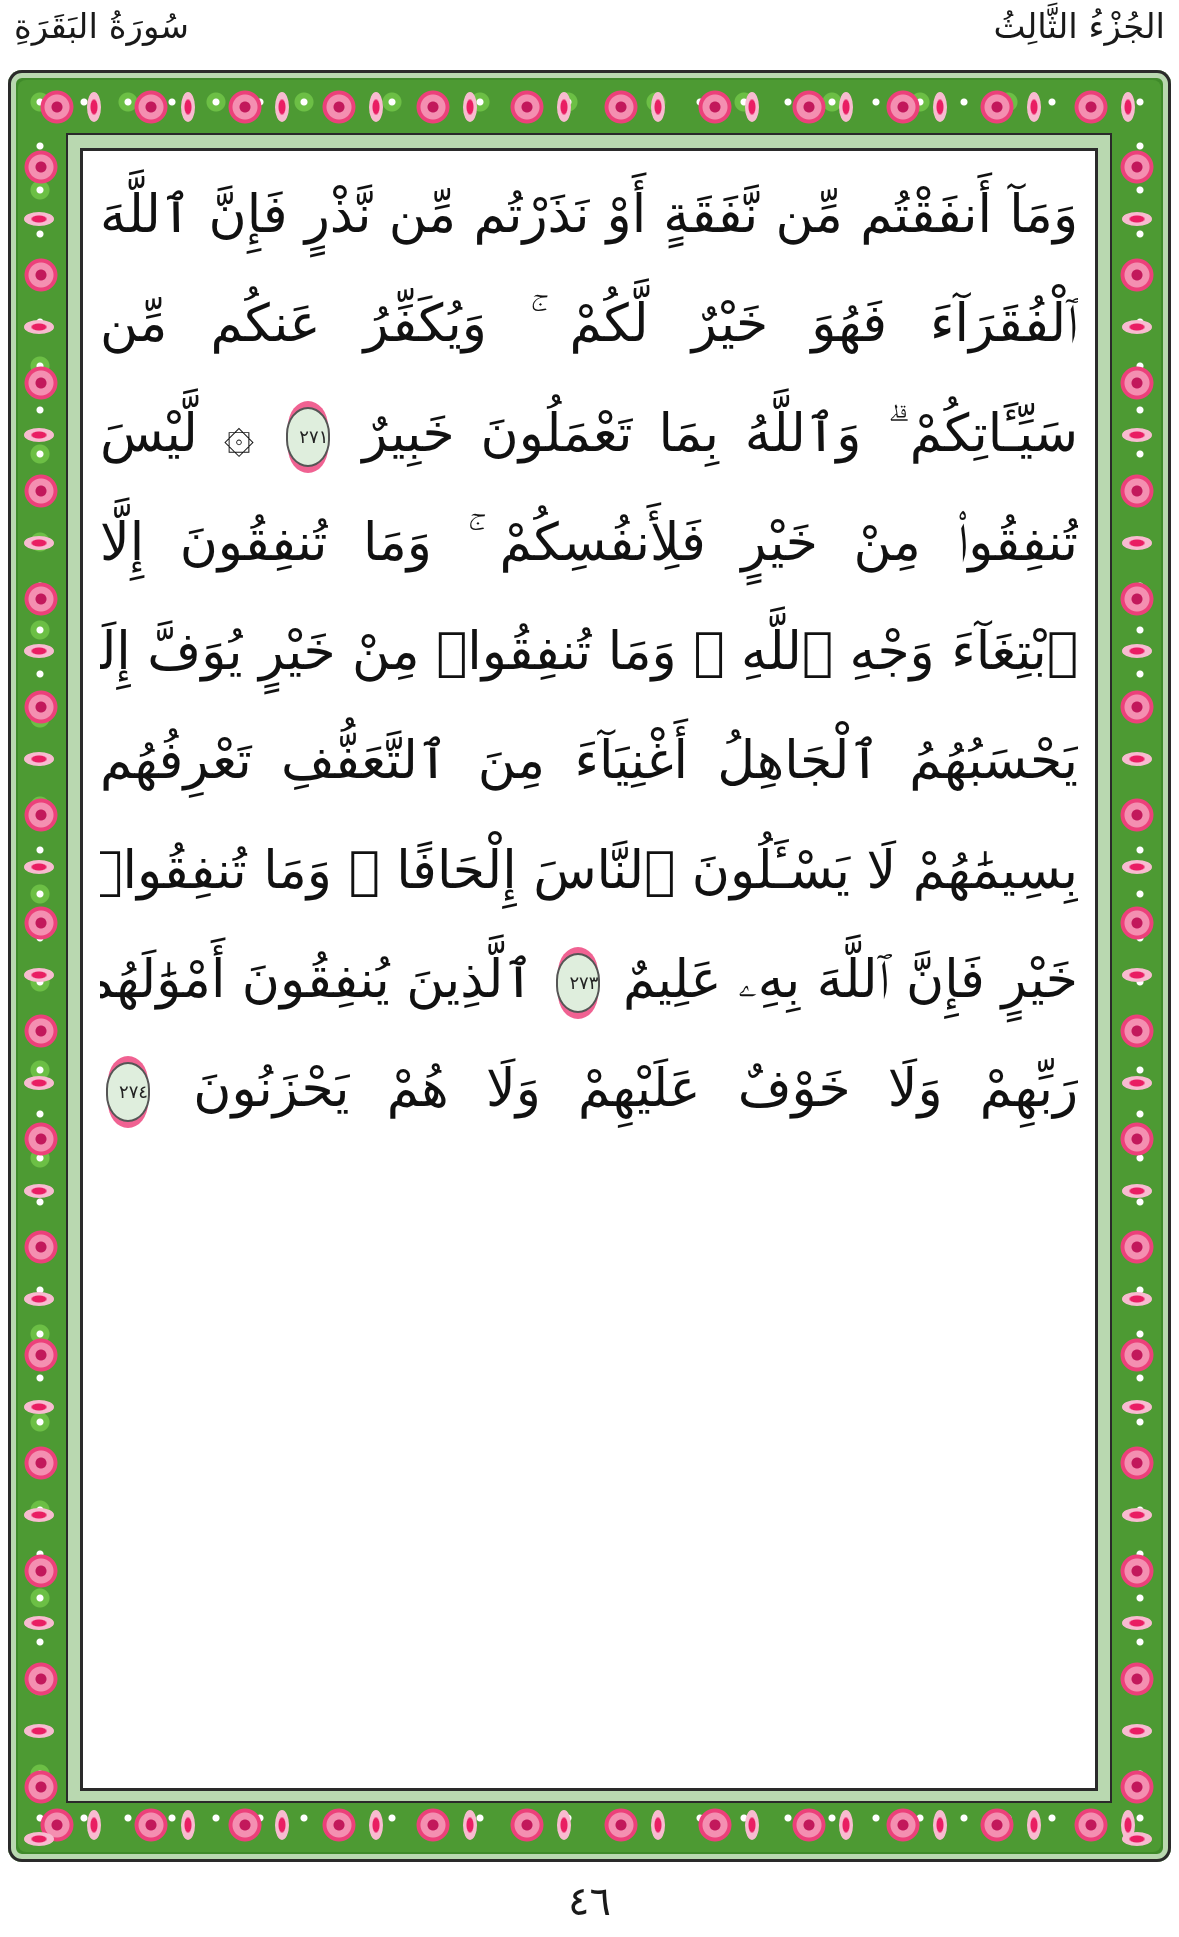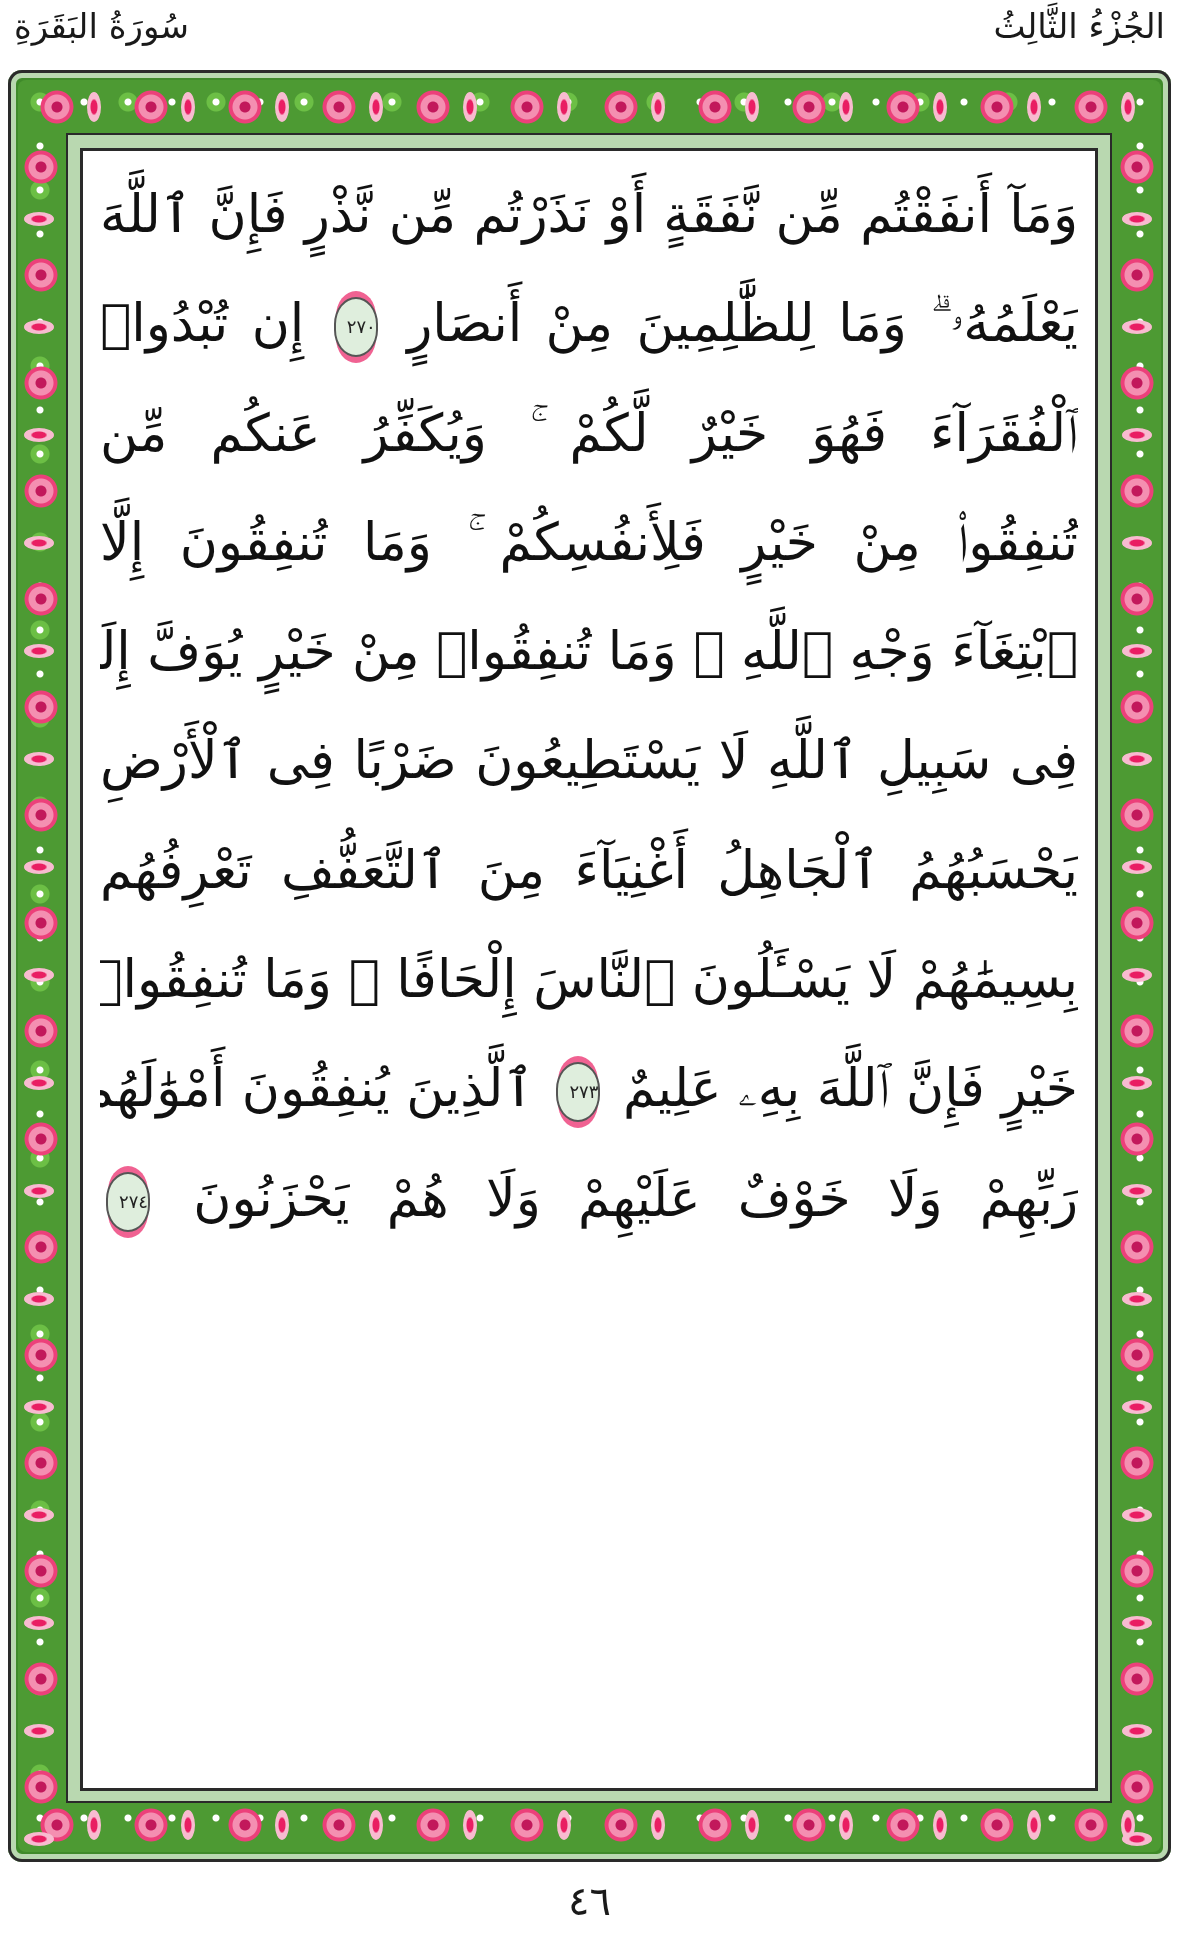--- a/index.html
+++ b/index.html
@@ -169,24 +169,23 @@
     <div class="leaf" style="left: 32px; top: 1824px; transform: rotate(90deg);"></div>
     <div class="flower" style="left: 1120px; top: 1770px;"></div>
     <div class="leaf" style="left: 1130px; top: 1824px; transform: rotate(90deg);"></div>
   </div>
 
 <div class="frame-inner-rule"></div>
 <div class="text-panel"></div>
 
 <div class="lines">
   <div class="line"><span>وَمَآ أَنفَقْتُم مِّن نَّفَقَةٍ أَوْ نَذَرْتُم مِّن نَّذْرٍ فَإِنَّ ٱللَّهَ</span></div>
-  <div class="line"><span>يَعْلَمُهُۥ ۗ وَمَا لِلظَّٰلِمِينَ مِنْ أَنصَارٍ</span> <span class="ayah-marker">٢٧٠</span> <span>إِن تُبْدُوا۟</span></div>
   <div class="line"><span>ٱلْفُقَرَآءَ فَهُوَ خَيْرٌ لَّكُمْ ۚ وَيُكَفِّرُ عَنكُم مِّن</span></div>
+  <div class="line"><span>سَيِّـَٔاتِكُمْ ۗ وَٱللَّهُ بِمَا تَعْمَلُونَ خَبِيرٌ</span> <span class="ayah-marker">٢٧١</span> <span>۞ لَّيْسَ</span></div>
   <div class="line"><span>تُنفِقُوا۟ مِنْ خَيْرٍ فَلِأَنفُسِكُمْ ۚ وَمَا تُنفِقُونَ إِلَّا</span></div>
   <div class="line"><span>ٱبْتِغَآءَ وَجْهِ ٱللَّهِ ۚ وَمَا تُنفِقُوا۟ مِنْ خَيْرٍ يُوَفَّ إِلَيْكُمْ</span></div>
-  <div class="line"><span>فِى سَبِيلِ ٱللَّهِ لَا يَسْتَطِيعُونَ ضَرْبًا فِى ٱلْأَرْضِ</span></div>
   <div class="line"><span>يَحْسَبُهُمُ ٱلْجَاهِلُ أَغْنِيَآءَ مِنَ ٱلتَّعَفُّفِ تَعْرِفُهُم</span></div>
   <div class="line"><span>بِسِيمَٰهُمْ لَا يَسْـَٔلُونَ ٱلنَّاسَ إِلْحَافًا ۗ وَمَا تُنفِقُوا۟ مِنْ</span></div>
   <div class="line"><span>خَيْرٍ فَإِنَّ ٱللَّهَ بِهِۦ عَلِيمٌ</span> <span class="ayah-marker">٢٧٣</span> <span>ٱلَّذِينَ يُنفِقُونَ أَمْوَٰلَهُم</span></div>
   <div class="line"><span>رَبِّهِمْ وَلَا خَوْفٌ عَلَيْهِمْ وَلَا هُمْ يَحْزَنُونَ</span> <span class="ayah-marker">٢٧٤</span></div>
 </div>
 
 <div class="page-number">٤٦</div>
 
 </body></html>

